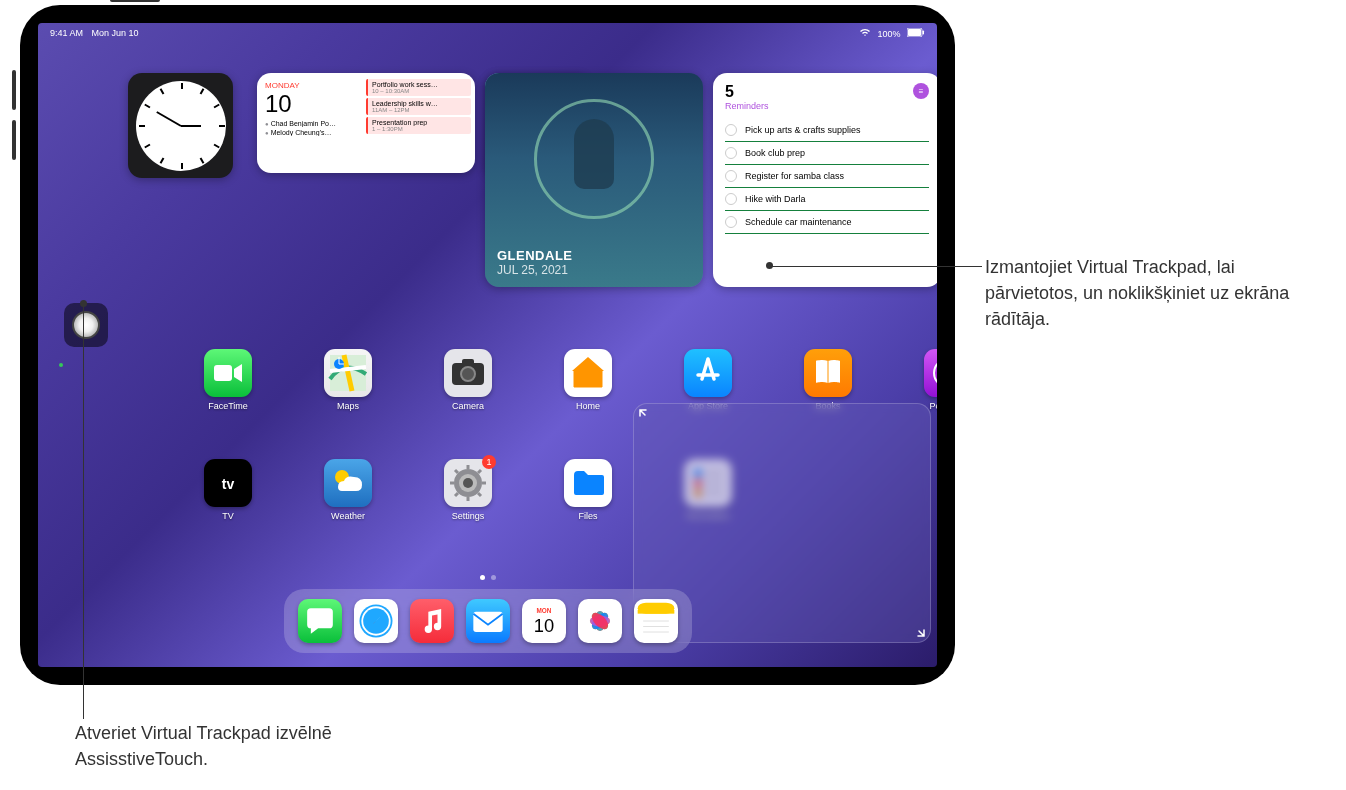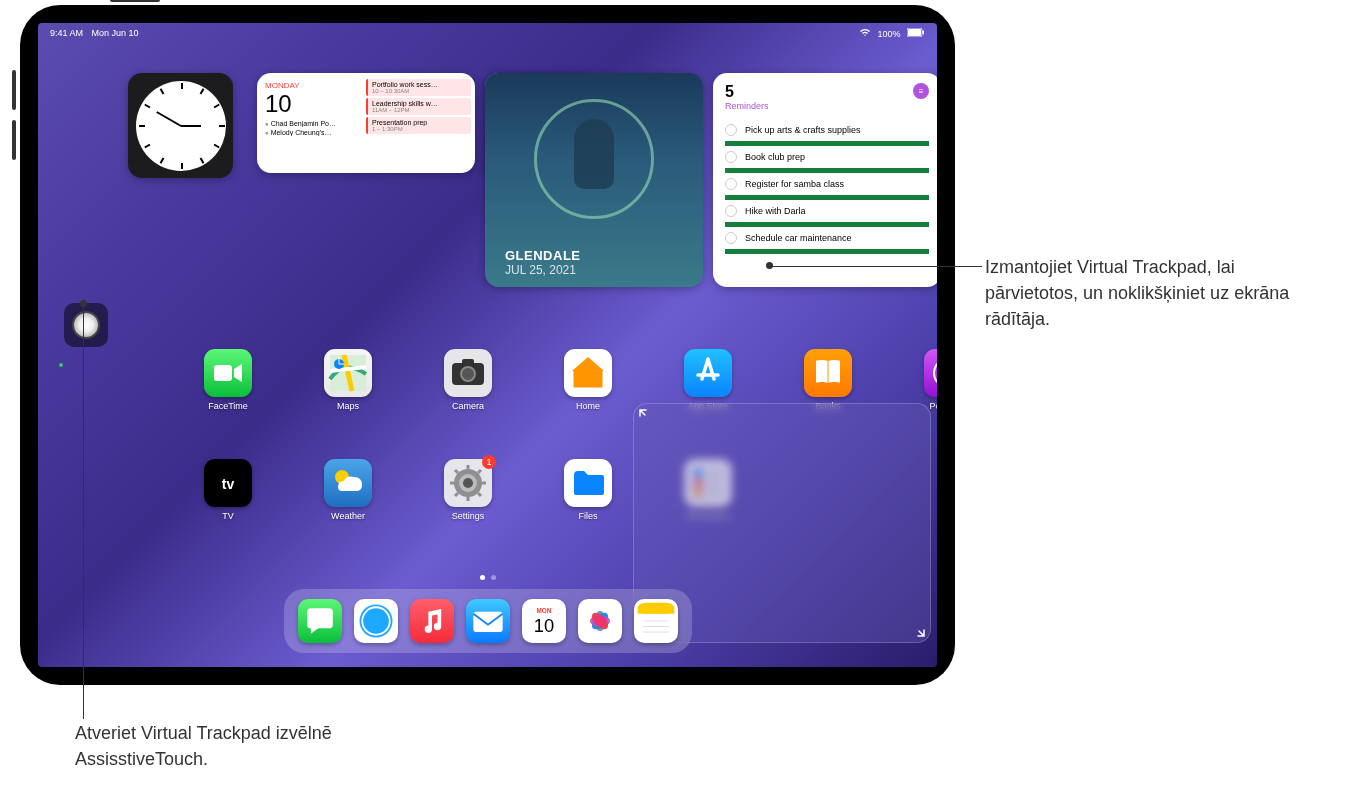--- a/index.html
+++ b/index.html
@@ -79,31 +79,31 @@
 .cal-ev { font-size:7px; margin-top:2px; white-space:nowrap; overflow:hidden; text-overflow:ellipsis; }
 .cal-ev::before { content:'●'; color:#8e8e93; margin-right:2px; font-size:6px; }
 .cal-right { width:113px; padding:6px 4px; font-size:7px; }
 .cal-slot { border-left:2px solid #ff3b30; padding-left:4px; margin-bottom:2px; background:#ffe5e5; border-radius:2px; padding:2px 4px; }
 .cal-slot .t { color:#888; font-size:6px; }
 .cal-slot .n { font-weight:500; white-space:nowrap; overflow:hidden; text-overflow:ellipsis; }
 
 .photo-w { width:218px; height:214px; background: linear-gradient(180deg, #1a3a5a 0%, #2a5a7a 40%, #3a7a8a 100%); position:relative; color:#fff; }
 .photo-w .photo-ring { position:absolute; left:50%; top:40%; transform:translate(-50%,-50%); width:120px; height:120px; border:3px solid rgba(150,220,180,0.6); border-radius:50%; }
 .photo-w .photo-person { position:absolute; left:50%; top:38%; transform:translate(-50%,-50%); width:40px; height:70px; background: rgba(30,60,80,0.8); border-radius:20px 20px 10px 10px; }
-.photo-w .photo-label { position:absolute; bottom:10px; left:20px; }
+.photo-w .photo-label { position:absolute; bottom:10px; left:12px; }
 .photo-w .photo-title { font-size:13px; font-weight:700; letter-spacing:0.5px; }
 .photo-w .photo-date { font-size:12px; opacity:0.8; }
 
 .rem-w { width:228px; height:214px; padding:10px 12px; font-size:9px; }
 .rem-head { display:flex; justify-content:space-between; align-items:flex-start; }
 .rem-count { font-size:16px; font-weight:600; }
 .rem-title { color:#af52de; font-size:9px; font-weight:500; }
 .rem-menu { width:16px; height:16px; background:#af52de; border-radius:50%; display:flex; align-items:center; justify-content:center; color:#fff; font-size:8px; }
 .rem-list { margin-top:8px; }
-.rem-item { display:flex; align-items:center; padding:5px 0; border-bottom:5px solid #15803d; font-size:9px; }
+.rem-item { display:flex; align-items:center; padding:5px 0; border-bottom:1px solid #15803d; font-size:9px; }
 .rem-check { width:12px; height:12px; border:1px solid #ccc; border-radius:50%; margin-right:8px; flex-shrink:0; }
 
 .assistive {
   position:absolute; left:26px; top:280px; width:44px; height:44px;
   background: rgba(0,0,0,0.5); border-radius:10px;
   display:flex; align-items:center; justify-content:center;
 }
 .assistive-inner { width:28px; height:28px; background:radial-gradient(circle,#fff 0%,#f0f0f0 40%,#888 100%); border-radius:50%; border: 2px solid #444;}
 
 .cursor-pointer {

